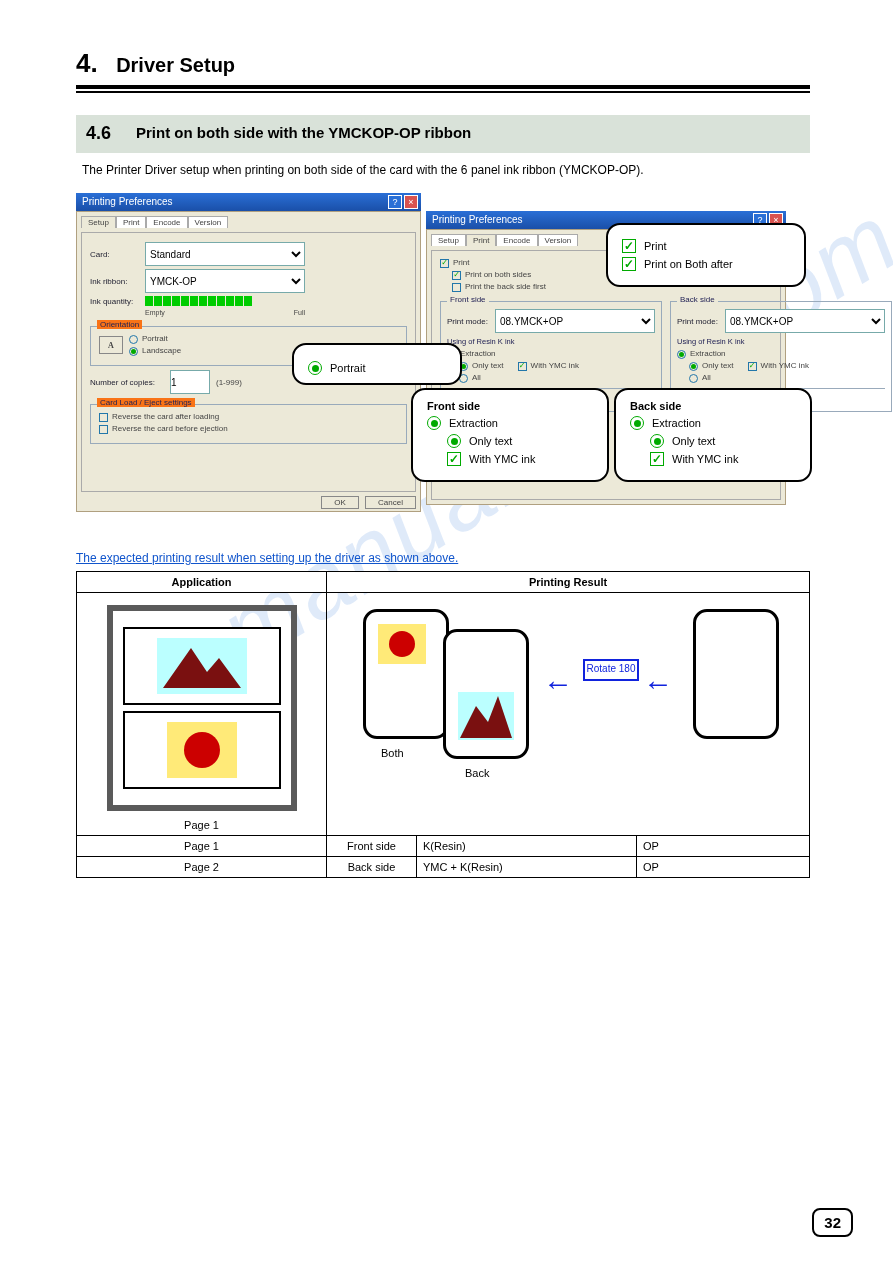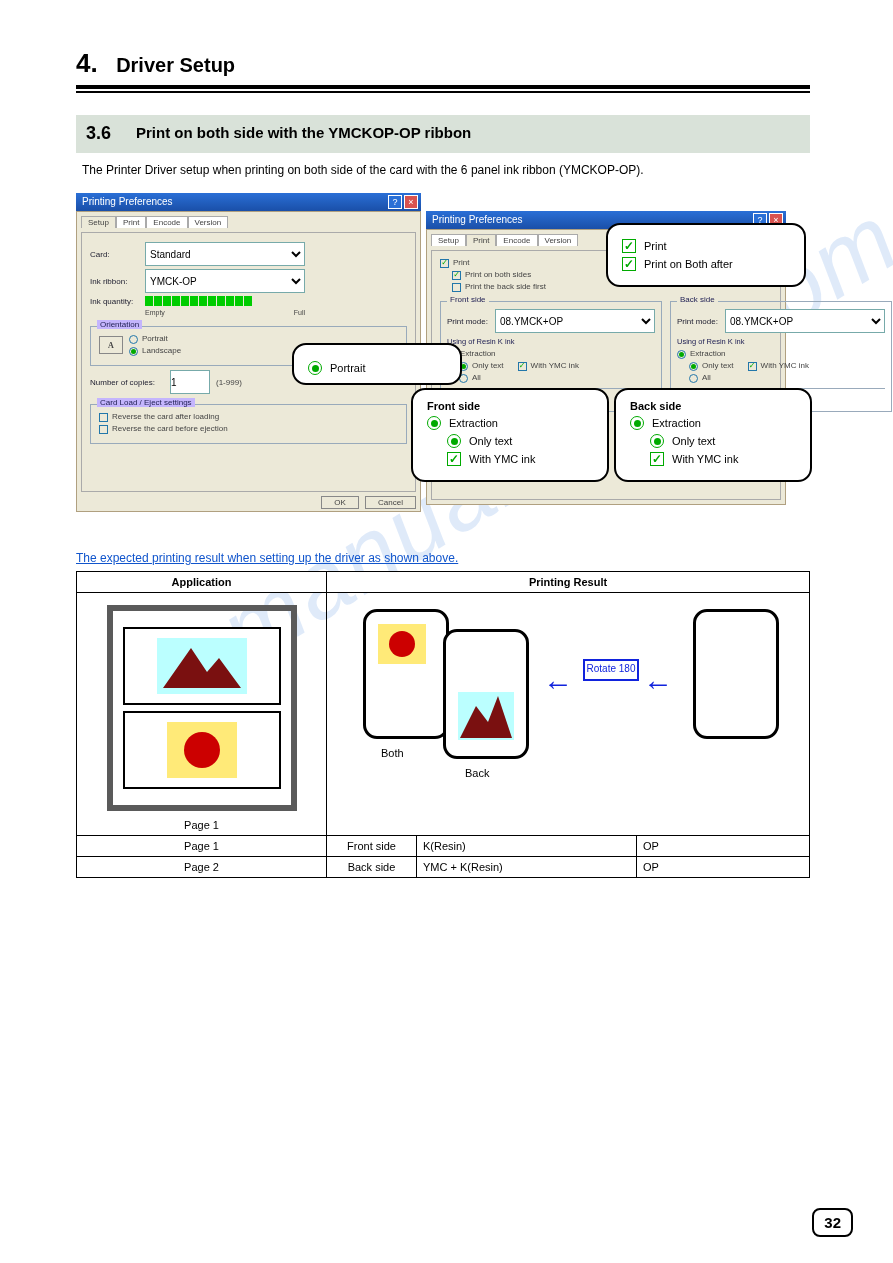--- a/index.html
+++ b/index.html
@@ -28,21 +28,21 @@
   .d1 { left:0; top:0; width:345px; }
   .d1 .pane { height:260px; }
   .row { display:flex; align-items:center; margin:3px 0; }
   .row .lbl { width:55px; color:#223; }
   .row select, .row input { font-size:10px; height:24px; border:1px solid #7aa; }
   .row select { width:160px; background:#fff; }
   .inkbar { display:flex; gap:1px; }
   .inkbar span { width:8px; height:10px; background:#0c0; }
   .inklabels { display:flex; justify-content:space-between; width:160px; margin-left:55px; font-size:7px; }
   .group { border:1px solid #9ab; margin:10px 0 4px; padding:6px 8px 8px; position:relative; }
-  .group .gl { position:absolute; top:-7px; left:6px; background:#c4b5fd; padding:0 3px; color:#225; }
+  .group .gl { position:absolute; top:-7px; left:6px; background:#f97316; padding:0 3px; color:#225; }
   .radio,.check { display:flex; align-items:center; gap:4px; font-size:8px; line-height:12px; }
   .r { width:9px; height:9px; border:1px solid #27a; border-radius:50%; display:inline-flex; align-items:center; justify-content:center; }
   .r.sel::after { content:""; width:5px; height:5px; background:#0a0; border-radius:50%; }
   .c { width:9px; height:9px; border:1px solid #27a; display:inline-flex; align-items:center; justify-content:center; color:#0a0; font-size:8px; line-height:8px; }
   .c.sel::after { content:"✓"; }
   .oricon { width:24px; height:18px; border:1px solid #888; margin-right:6px; display:inline-flex; align-items:center; justify-content:center; font-family:serif; font-weight:bold; }
   .copies input { width:40px; }
   .btnrow { margin-top:6px; text-align:right; }
   .btn { border:1px solid #888; background:#ece9d8; padding:1px 12px; font-size:8px; margin-left:4px;text-align:center; }
   
@@ -111,21 +111,21 @@
 
 <div class="page">
   <div>
     <span class="section-num">4.</span>
     <span style="font-size:20px; font-weight:bold; margin-left:14px;">Driver Setup</span>
   </div>
   <div class="hr1"></div>
   <div class="hr2"></div>
 
   <div class="band">
-    <span class="num">3.6</span>
+    <span class="num">4.6</span>
     <span class="title">Print on both side with the YMCKOP-OP ribbon</span>
   </div>
   <p style="font-size:12px; margin:-20px 0 16px 6px;">The Printer Driver setup when printing on both side of the card with the 6 panel ink ribbon (YMCKOP-OP).</p>
 
   <div class="shots">
 
     <div class="dialog d1">
       <div class="titlebar">
         <span>Printing Preferences</span>
         <span class="wicons">

